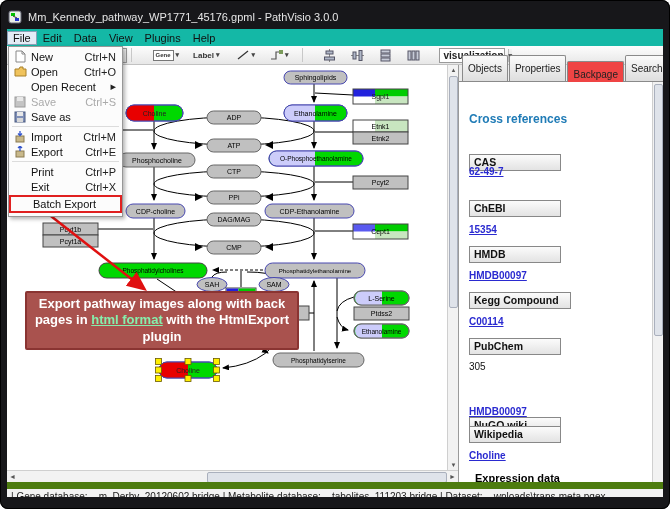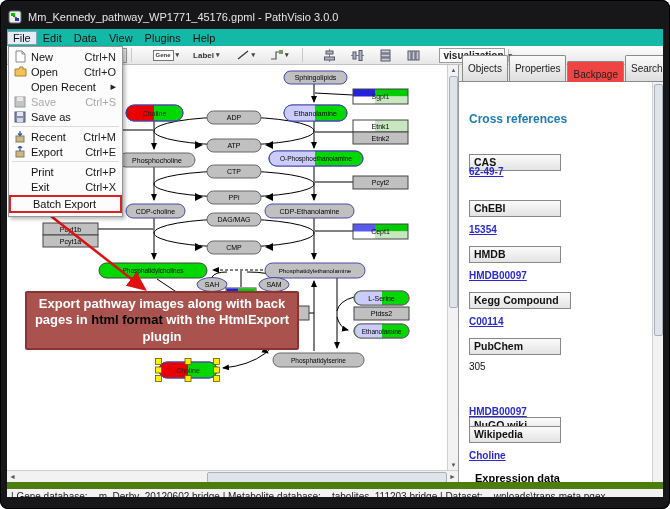--- a/index.html
+++ b/index.html
@@ -55,21 +55,21 @@
   .fmrow{height:15px;display:flex;align-items:center;position:relative;color:#111;}
   .fmrow .fico{width:22px;text-align:center;flex:0 0 22px;display:flex;justify-content:center;}
   .fmrow .flabel{flex:1;}
   .fmrow .fshort{padding-right:6px;color:#222;}
   .fmrow.disabled .flabel,.fmrow.disabled .fshort{color:#aaa;}
   .fmsep{height:1px;background:#dcdcdc;margin:2px 3px;}
   .fmrow.redbox{border:2px solid #e02020;height:14px;margin:1px 0;}
 
   
   .annot{position:absolute;left:18px;top:226px;width:274px;background:#a9524e;border:2px solid #8a3432;border-radius:2px;color:#fff;font-weight:bold;font-size:13px;text-align:center;padding:3px 6px;box-sizing:border-box;line-height:1.25;z-index:20;}
-  .annot .hl{color:#000000;}
+  .annot .hl{color:#86efac;text-decoration:underline;}
 
   svg text{font-family:"Liberation Sans",sans-serif;}
 </style>
 </head>
 <body>
 
 <div class="frame"></div>
 
 <div class="titlebar">
   <svg width="14" height="14">
@@ -477,21 +477,21 @@
       <span class="fshort"></span>
     </div>
     <div class="fmsep"></div>
     <div class="fmrow">
       <span class="fico">
           <svg width="12" height="12">
             <rect x="2" y="5" width="8" height="6" fill="#c8b88a" stroke="#8a7a50"></rect>
             <path d="M6,0 v4 M4,2.5 L6,4.5 L8,2.5" stroke="#3355cc" fill="none" stroke-width="1.3"></path>
           </svg>
         </span>
-      <span class="flabel">Recent</span>
+      <span class="flabel">Import</span>
       <span class="fshort">Ctrl+M</span>
     </div>
     <div class="fmrow">
       <span class="fico">
           <svg width="12" height="12">
             <rect x="2" y="5" width="8" height="6" fill="#c8b88a" stroke="#8a7a50"></rect>
             <path d="M6,5 v-4 M4,2 L6,0 L8,2" stroke="#3355cc" fill="none" stroke-width="1.3"></path>
           </svg>
         </span>
       <span class="flabel">Export</span>

